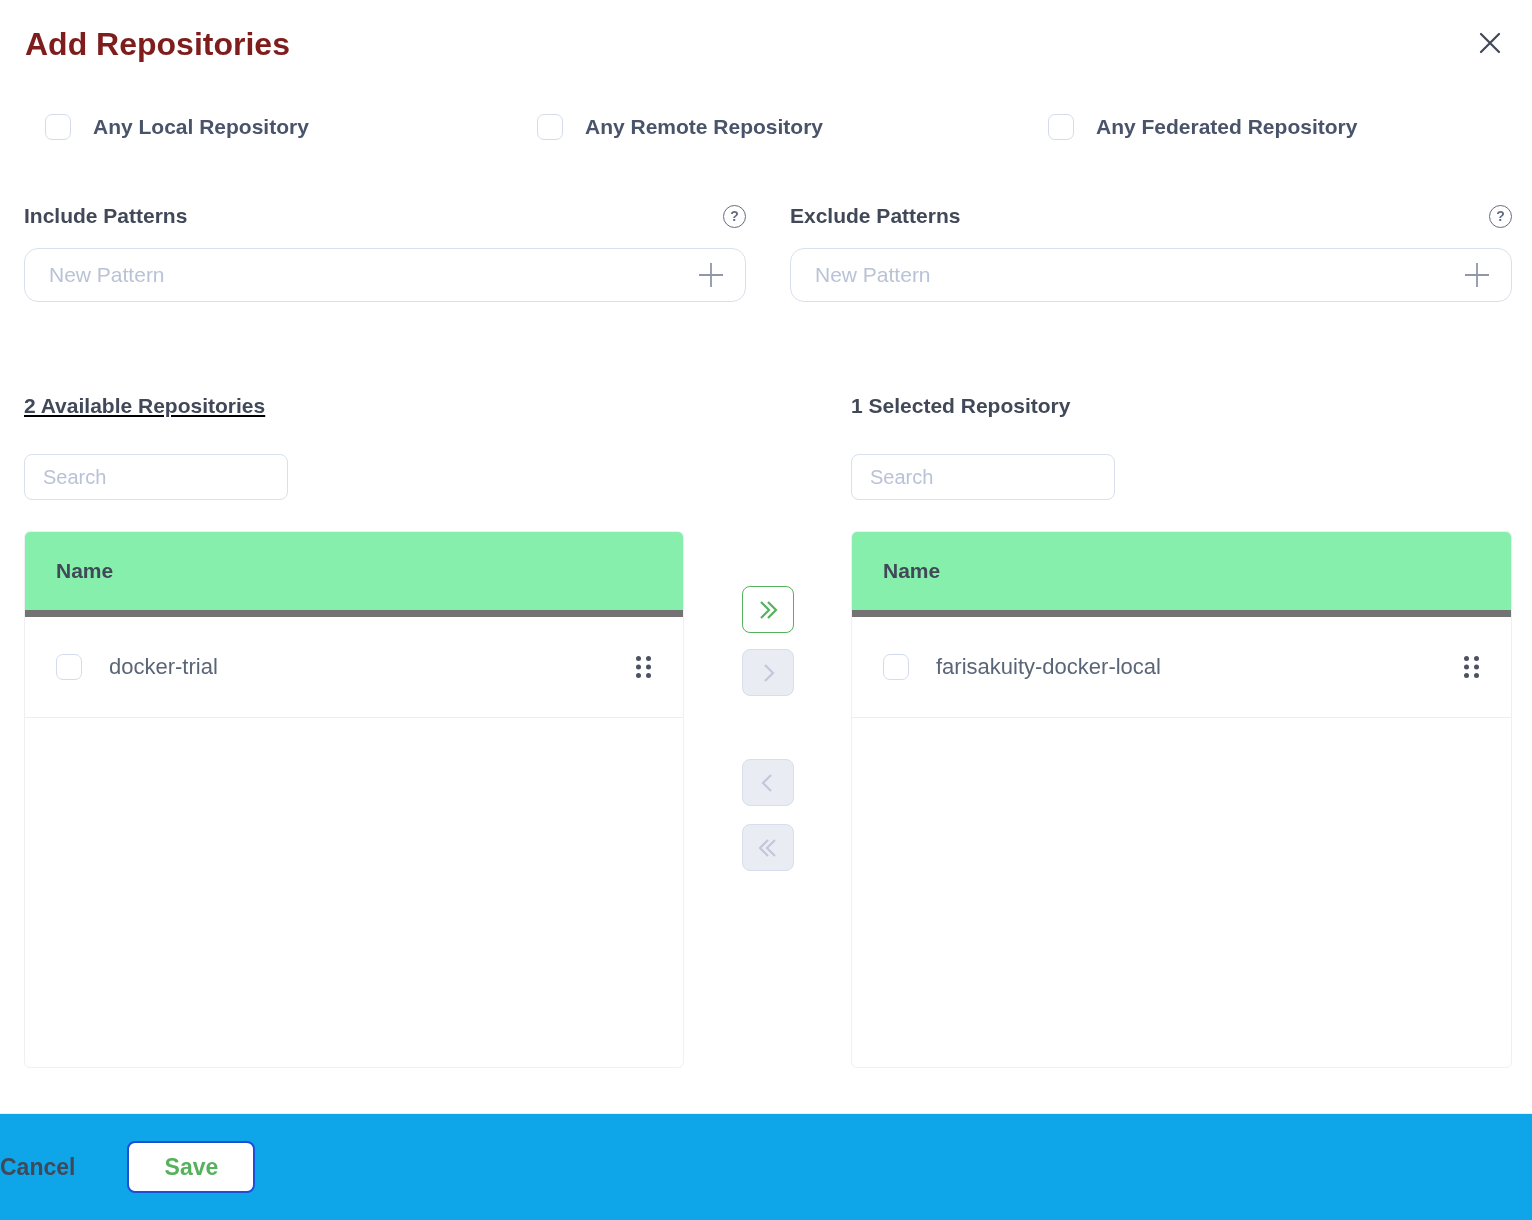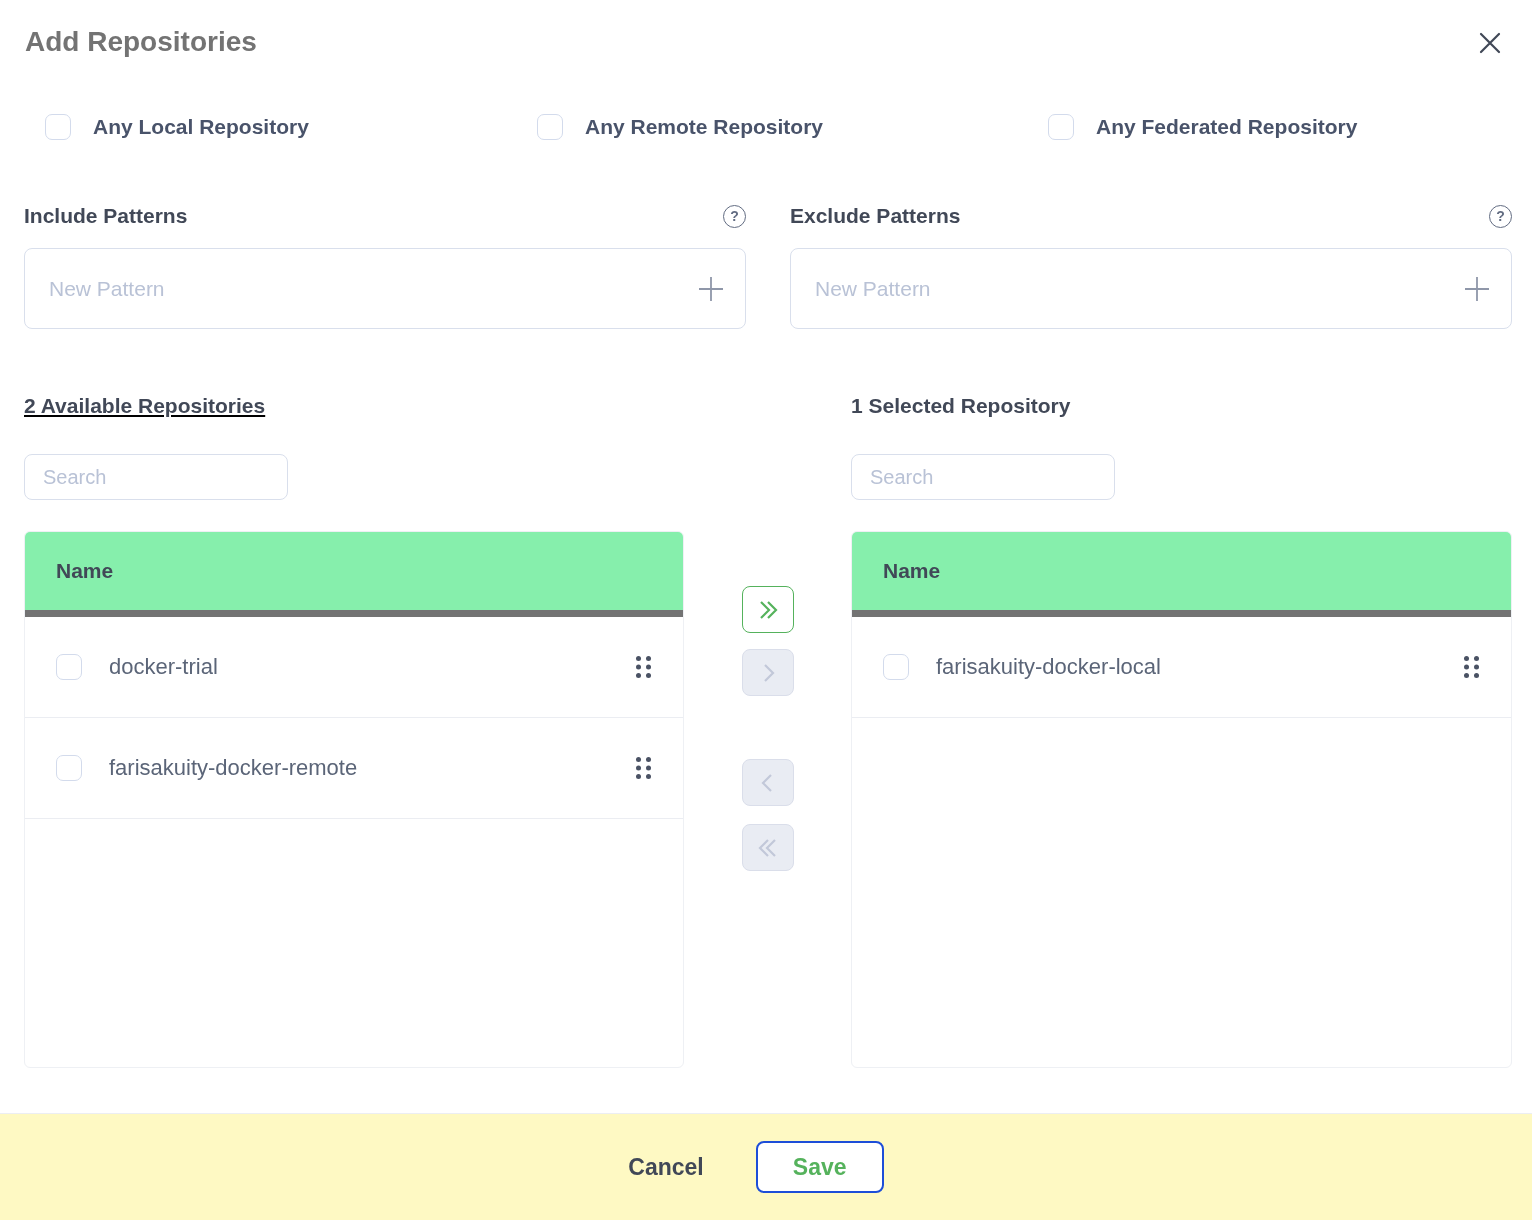--- a/index.html
+++ b/index.html
@@ -1,21 +1,21 @@
 <!DOCTYPE html>
 <html><head>
 <meta charset="utf-8">
 <style>
   * { margin:0; padding:0; box-sizing:border-box; }
   html,body { width:1532px; height:1220px; background:#ffffff; overflow:hidden;
               font-family:"Liberation Sans", sans-serif; }
   .dialog { position:relative; width:1532px; height:1220px; background:#fff; }
 
   
-  .dialog-title { position:absolute; left:25px; top:26px; font-size:28px; font-weight:700; color:#737373; }
+  .dialog-title { position:absolute; left:25px; top:26px; font-size:32px; font-weight:700; color:#7f1d1d; }
   .close-btn { position:absolute; top:27px; right:26px; width:32px; height:32px;
                background:none; border:none; cursor:pointer; padding:0; display:flex;
                align-items:center; justify-content:center; }
 
   
   .repo-types label { position:absolute; top:114px; display:flex; align-items:center; gap:22px; cursor:pointer; }
   .repo-types label:nth-of-type(1) { left:25px;margin-left:20px; }
   .repo-types label:nth-of-type(2) { left:537px; }
   .repo-types label:nth-of-type(3) { left:1048px; }
   .checkbox { width:26px; height:26px; border:1px solid #d3dbec; border-radius:7px; background:#fff; flex:none; }
@@ -23,22 +23,22 @@
 
   
   .patterns-region .pattern-group { position:absolute; top:204px; width:722px; }
   .patterns-region div.pattern-group:nth-of-type(1) { left:24px; }
   .patterns-region div.pattern-group:nth-of-type(2) { left:790px; }
   .pattern-head { display:flex; justify-content:space-between; align-items:center; height:24px; }
   .pattern-label { font-size:21px; font-weight:700; color:#414857; }
   .help-icon { width:23px; height:23px; border:1.5px solid #626c82; border-radius:50%;
                color:#626c82; font-size:14px; font-weight:700; display:flex;
                align-items:center; justify-content:center; cursor:pointer; background:#fff; }
-  .pattern-input-wrap { position:relative; margin-top:20px; height:81px; border:1px solid #d9dfec;
-                        border-radius:8px; background:#fff; display:flex; align-items:center; }
+  .pattern-input-wrap { position:relative; margin-top:20px; height:54px; border:1px solid #d9dfec;
+                        border-radius:14px; background:#fff; display:flex; align-items:center; }
   .pattern-input { flex:1; border:none; outline:none; font-size:21px; color:#414857;
                    padding:0 66px 0 24px; height:100%; background:transparent; font-family:inherit; }
   .pattern-input::placeholder { color:#b9c2d6; }
   .add-btn { position:absolute; right:14px; top:50%; transform:translateY(-50%);
              background:none; border:none; cursor:pointer; width:40px; height:40px;
              display:flex; align-items:center; justify-content:center; }
 
   
   .repo-panel { position:absolute; top:394px; }
   .repo-panel.available { left:24px; width:660px;text-decoration:underline; }
@@ -63,21 +63,21 @@
   .transfer-btn { position:absolute; left:742px; width:52px; height:47px; border-radius:8px;
                   display:flex; align-items:center; justify-content:center; cursor:pointer; padding:0; }
   .transfer-btn.enabled  { background:#ffffff; border:1px solid #55b25c; }
   .transfer-btn.disabled { background:#e9ecf3; border:1px solid #dadeea; }
   #btn-all-right { top:586px; } #btn-right { top:649px; }
   #btn-left { top:759px; }     #btn-all-left { top:824px; }
 
   
   .footer { position:absolute; left:0; right:0; top:1113px; height:107px;
             border-top:1px solid #eceef2; display:flex; align-items:center;
-            justify-content:center; gap:52px; padding-right:20px; background:#fef9c3; }
+            justify-content:flex-start; gap:52px; padding-right:20px; background:#0ea5e9; }
   .cancel-btn { background:none; border:none; font-size:23px; font-weight:600; color:#414857;
                 font-family:inherit; cursor:pointer; }
   .save-btn { width:128px; height:52px; background:#fff; border:2px solid #1d4ed8;
               border-radius:8px; color:#55b25c; font-size:23px; font-weight:600;
               font-family:inherit; cursor:pointer; }
 </style>
 </head>
 <body>
 
 <div class="dialog">
@@ -156,34 +156,20 @@
                 <circle cx="4.5" cy="4.5" r="2.5"></circle>
                 <circle cx="14.5" cy="4.5" r="2.5"></circle>
                 <circle cx="4.5" cy="13" r="2.5"></circle>
                 <circle cx="14.5" cy="13" r="2.5"></circle>
                 <circle cx="4.5" cy="21.5" r="2.5"></circle>
                 <circle cx="14.5" cy="21.5" r="2.5"></circle>
               </svg>
             </span>
           </div>
 
-          <div class="repo-row">
-            <span class="checkbox"></span>
-            <span class="repo-name">farisakuity-docker-remote</span>
-            <span class="drag-handle">
-              <svg width="19" height="26" viewBox="0 0 19 26" fill="#4a5264">
-                <circle cx="4.5" cy="4.5" r="2.5"></circle>
-                <circle cx="14.5" cy="4.5" r="2.5"></circle>
-                <circle cx="4.5" cy="13" r="2.5"></circle>
-                <circle cx="14.5" cy="13" r="2.5"></circle>
-                <circle cx="4.5" cy="21.5" r="2.5"></circle>
-                <circle cx="14.5" cy="21.5" r="2.5"></circle>
-              </svg>
-            </span>
-          </div>
         </div>
     </div>
   </div>
 
   <button class="transfer-btn enabled" id="btn-all-right">
     <svg width="26" height="24" viewBox="0 0 26 24" fill="none" stroke="#55b25c" stroke-width="2.2">
       <path d="M6 4 l8 8 -8 8"></path>
         <path d="M13 4 l8 8 -8 8"></path>
     </svg>
   </button>

